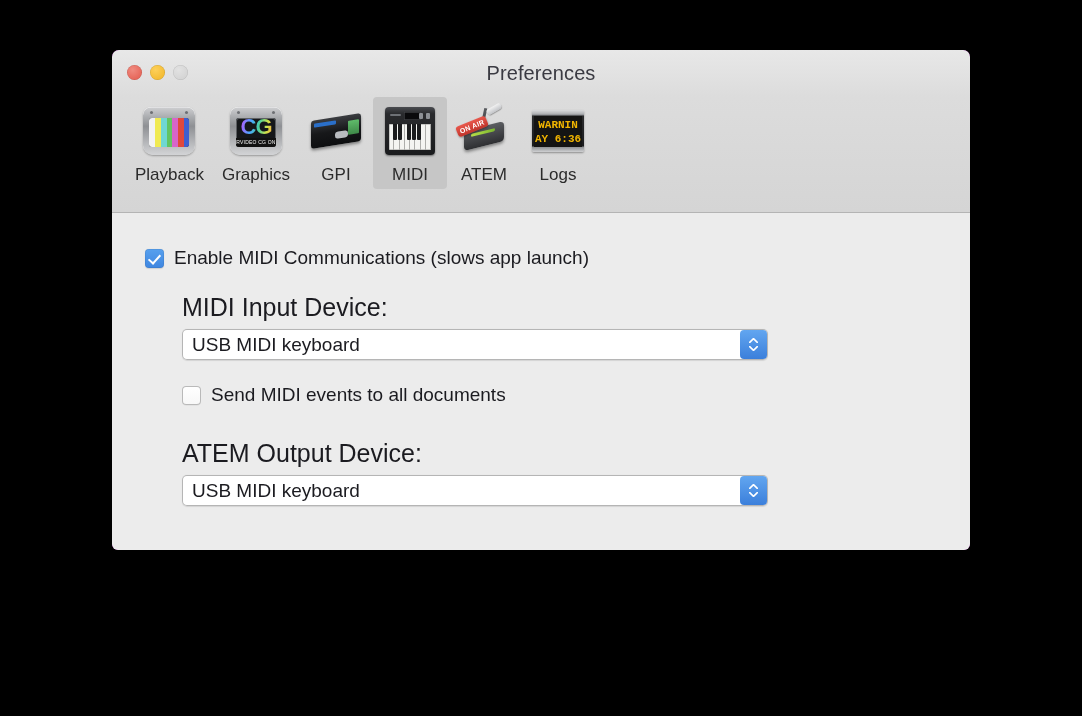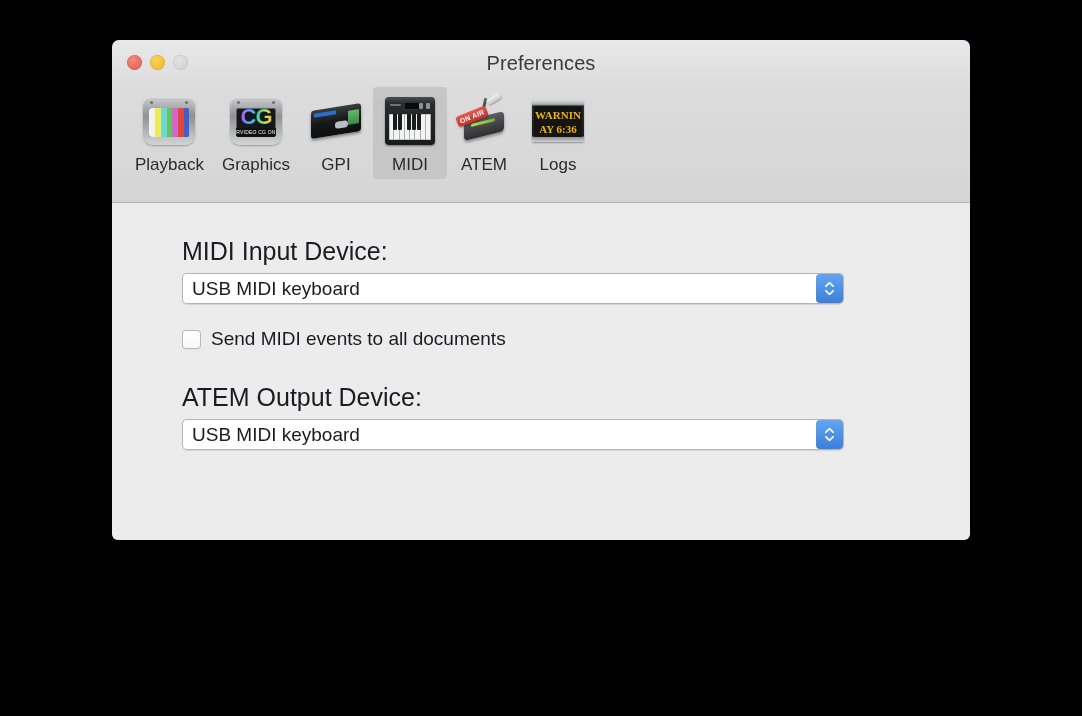--- a/index.html
+++ b/index.html
@@ -7,21 +7,21 @@
     margin: 0; padding: 0;
     width: 1082px; height: 716px;
     background: #000000;
     font-family: "Liberation Sans", sans-serif;
     overflow: hidden;
   }
 
   
   #prefs-window {
     position: absolute;
-    left: 112px; top: 40px;
+    left: 112px; top: 50px;
     width: 858px; height: 500px;
     background: #a21caf;
     border-radius: 7px 7px 6px 6px;
     box-shadow: 0 0 0 0.5px rgba(0,0,0,0.35);
     overflow: hidden;
   }
 
   
   #titlebar {
     position: relative;
@@ -241,21 +241,21 @@
     overflow:hidden;
   }
   .ico-logs .led {
     position:absolute; left:2px; right:2px; top:6px; bottom:5px;
     background:#141414;
     display:flex; flex-direction:column; justify-content:center; align-items:center;
     overflow:hidden;
   }
   .ico-logs .led span {
     color:#f0b400;
-    font-family:Liberation Serif, serif;
+    font-family:Liberation Mono, monospace;
     font-size:11px; font-weight:bold; line-height:14px;
     letter-spacing:0px; white-space:nowrap;
   }
 
   
   .ico-live {
     display:flex; align-items:center; justify-content:center;
     width: 56px; height: 56px;
   }
   .ico-live b {
@@ -317,21 +317,21 @@
 
   .field-label {
     font-size: 25px;
     color: #1b1b20;
     margin-left: 70px;
     margin-bottom: 7px;
   }
   .popup {
     position: relative;
     margin-left: 70px;
-    width: 662px;
+    width: 586px;
     height: 31px;
     background: #ffffff;
     border-radius: 5px;
     box-shadow: inset 0 0 0 1px #b5b5b5, 0 0.5px 1px rgba(0,0,0,0.10);
     display: flex;
     align-items: center;
     overflow: hidden;
   }
   .popup .value {
     font-size: 19px;
@@ -475,20 +475,24 @@
         </div>
       </div>
       <div class="tab-label">Logs</div>
     </div>
 
 
   </div>
 
   <div id="content">
 
+    <div class="row-check">
+      <span class="cbox on"></span>
+      <span class="check-label">Enable MIDI Communications (slows app launch)</span>
+    </div>
 
     <div class="field-label">MIDI Input Device:</div>
 
     <div class="popup">
       <span class="value">USB MIDI keyboard</span>
       <span class="stepper">
         <span class="chev">
             <svg width="9" height="5" viewBox="0 0 9 5">
               <path d="M0.7 4.3 L4.5 0.7 L8.3 4.3" fill="none" stroke="#ffffff" stroke-width="1.6" stroke-linecap="round" stroke-linejoin="round"></path>
             </svg>

